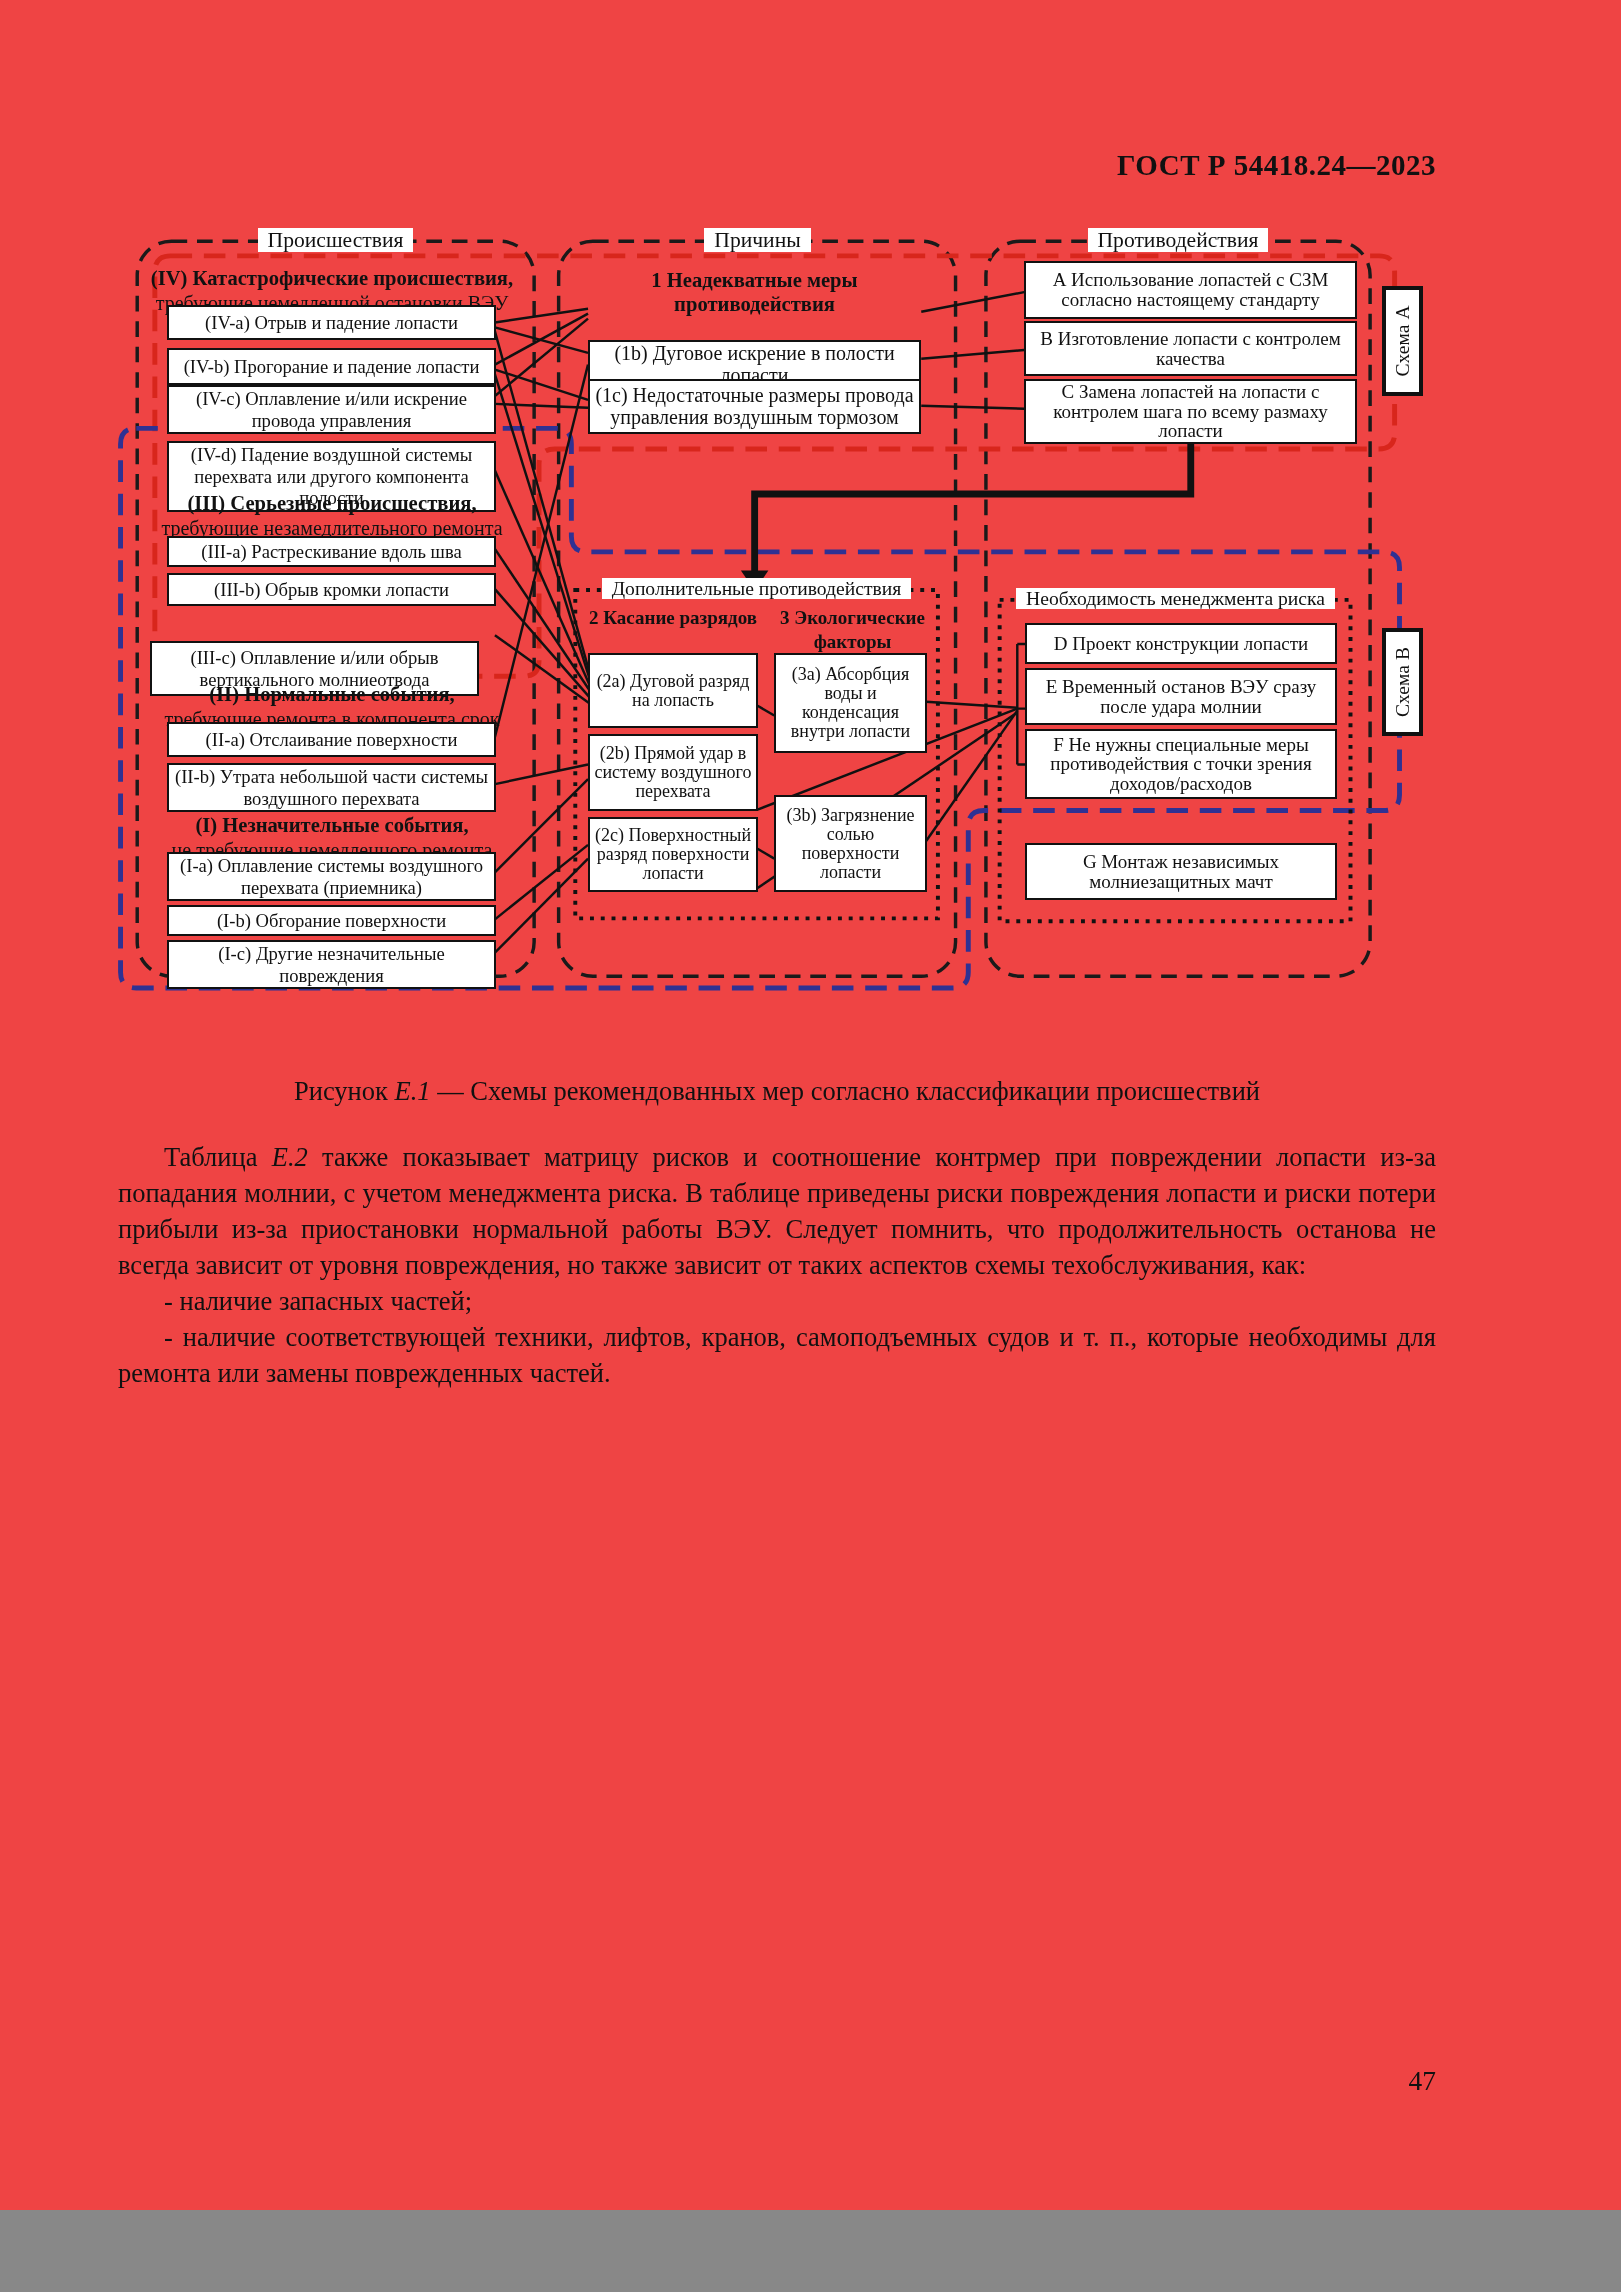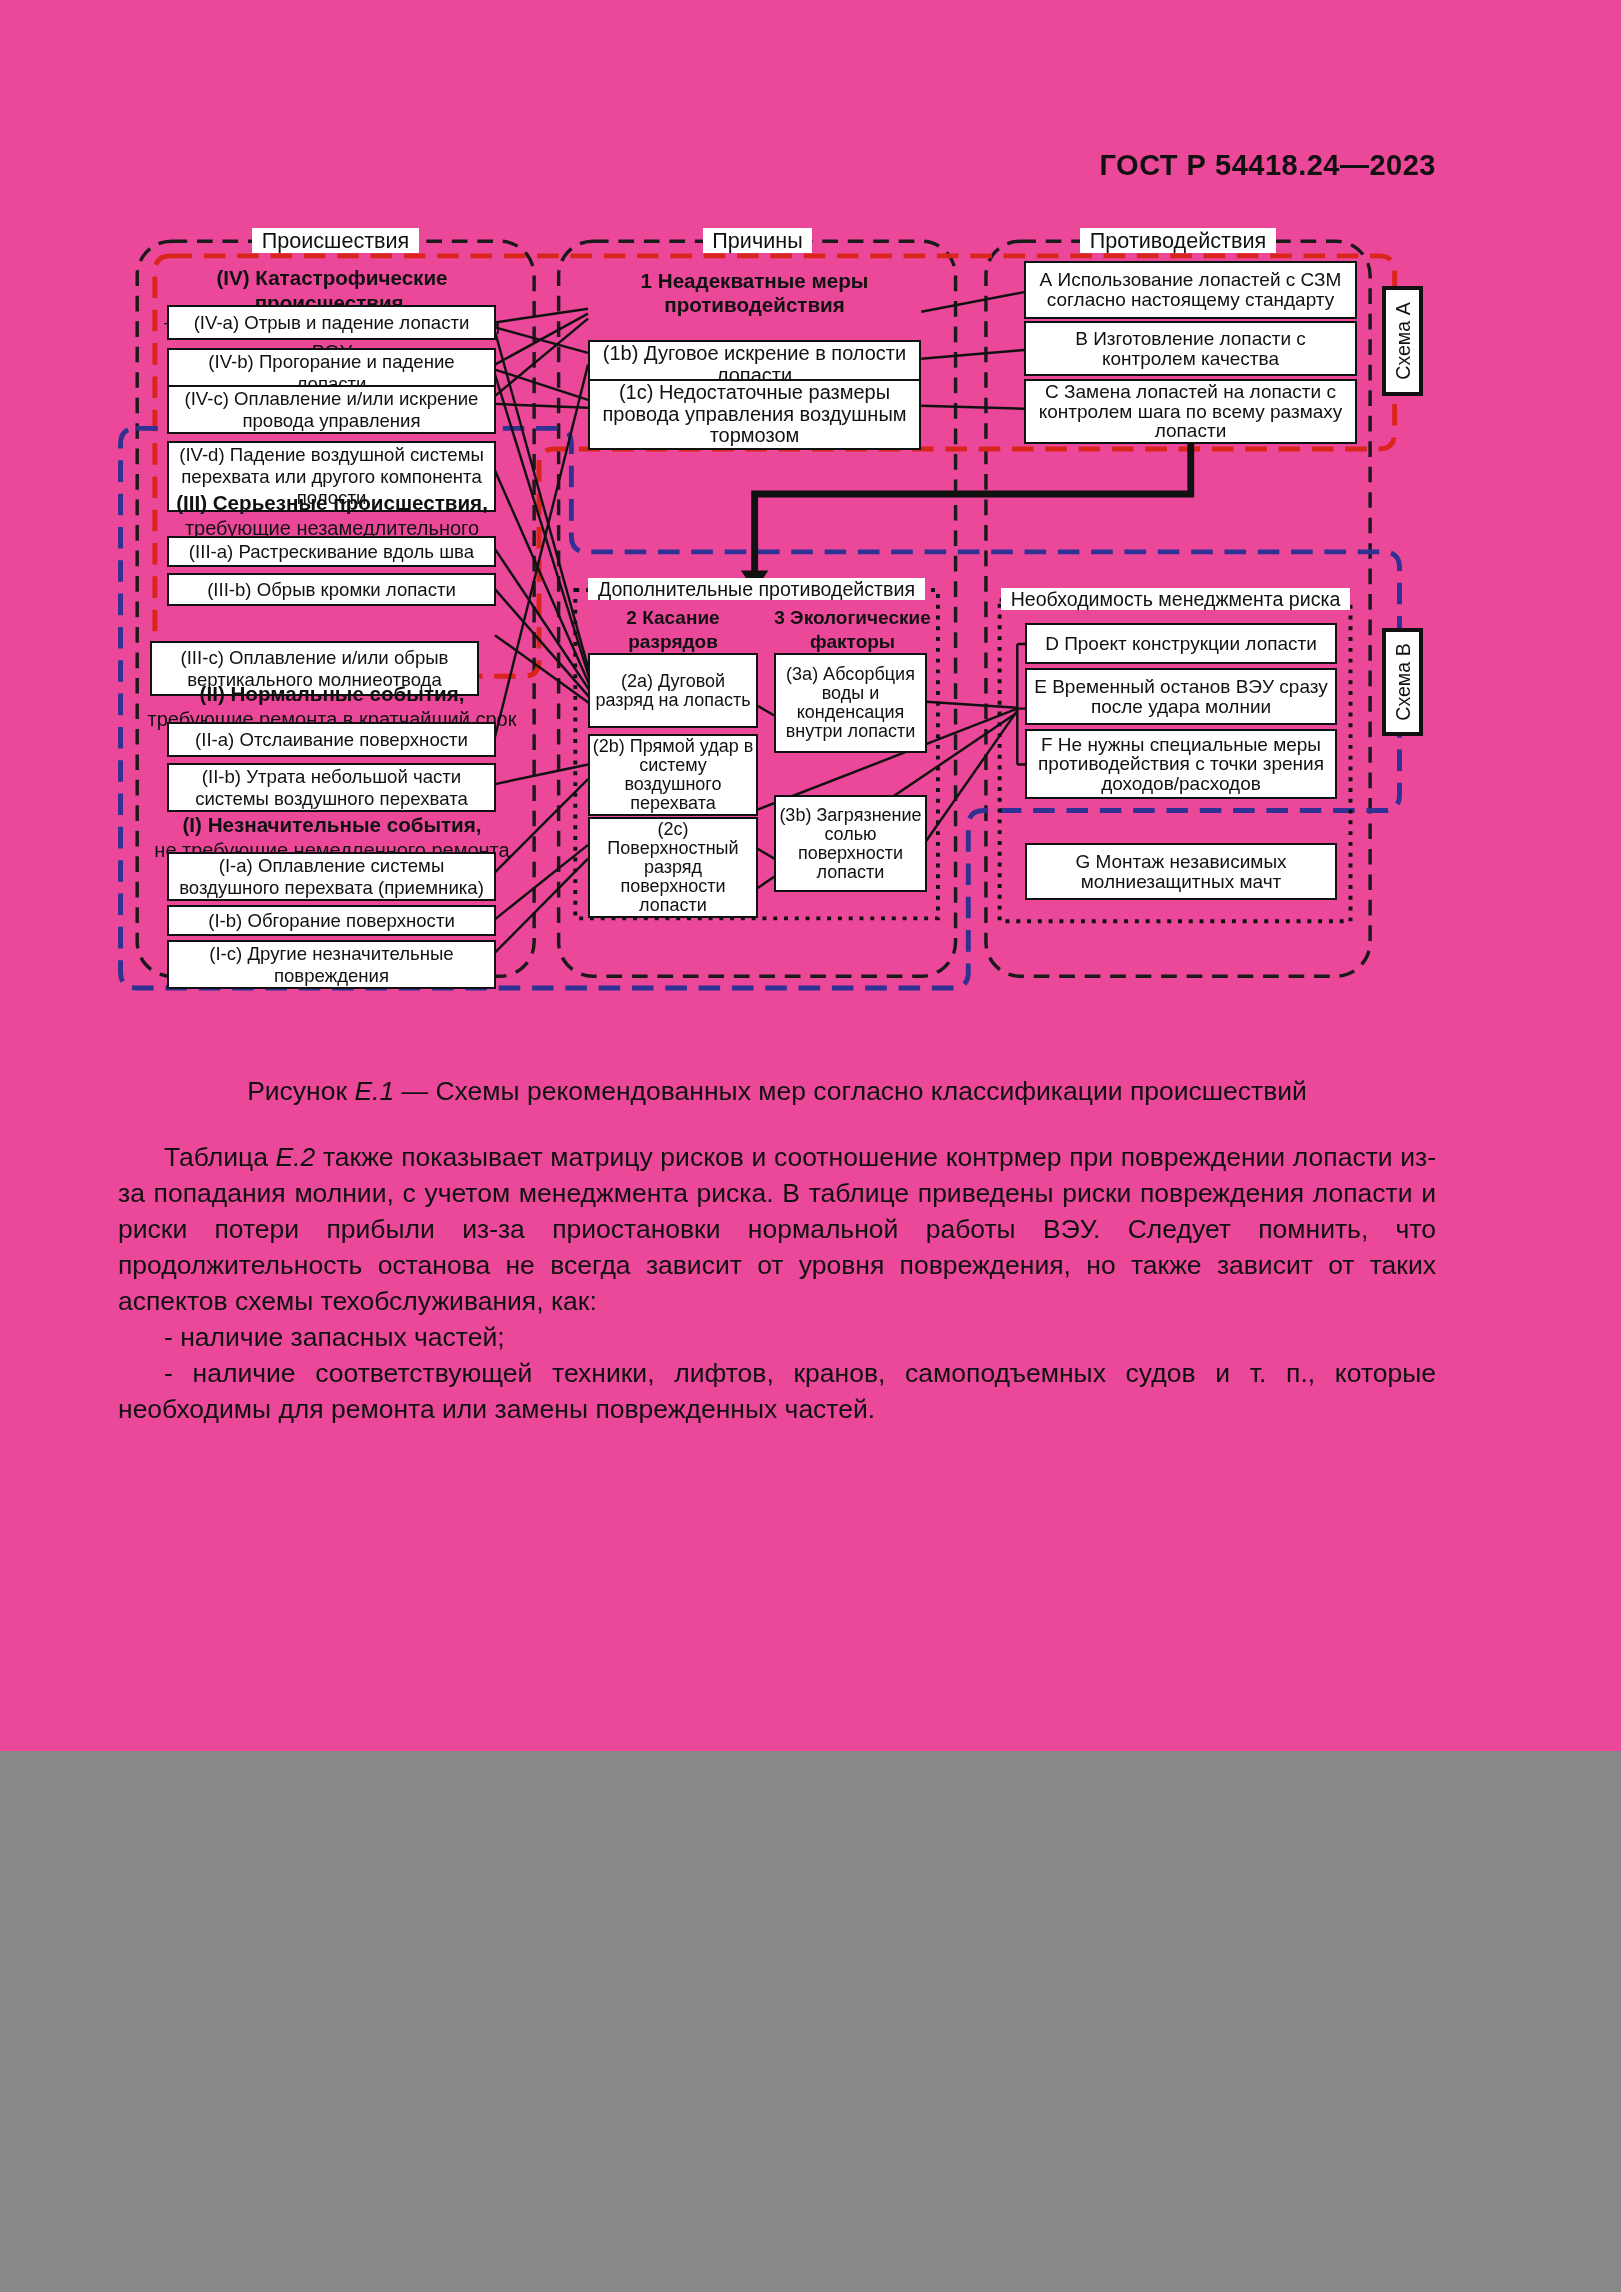--- a/index.html
+++ b/index.html
@@ -1,17 +1,17 @@
 <!DOCTYPE html>
 <html lang="ru"><head>
 <meta charset="utf-8">
 <style>
   html,body{margin:0;padding:0;background:#888;}
-  .page{position:relative;width:1621px;height:1751px;background:#ec4899;
-        font-family:Liberation Sans, sans-serif;color:#111;overflow:hidden;}
+  .page{position:relative;width:1621px;height:2210px;background:#ef4444;
+        font-family:Liberation Serif, serif;color:#111;overflow:hidden;}
   svg.layer{position:absolute;left:0;top:0;z-index:1;}
   
   .doc-header{position:absolute;top:149px;left:118px;width:1318px;text-align:right;
               font-size:29px;font-weight:bold;letter-spacing:0.5px;z-index:3;}
   .page-num{position:absolute;top:2066px;left:118px;width:1318px;text-align:right;font-size:27.4px;z-index:3;}
   
   .bx{position:absolute;z-index:2;background:#fff;border:2.9px solid #111;
       display:flex;align-items:center;justify-content:center;text-align:center;
       font-size:18.6px;line-height:21.6px;padding:1px 2.9px;box-sizing:border-box;}
   .bx.mini{font-size:18px;line-height:19px;padding:1px 2px;}
@@ -108,21 +108,21 @@
   <div class="hd" style="left:147px;top:491px;width:370px;">
     <b>(III)  Серьезные происшествия,</b><br>
     <span>требующие незамедлительного ремонта</span>
   </div>
   <div class="bx" style="left:167px;top:536px;width:329px;min-height:31px;">(III-a) Растрескивание вдоль шва</div>
   <div class="bx" style="left:167px;top:573px;width:329px;min-height:33px;">(III-b) Обрыв кромки лопасти</div>
   <div class="bx" style="left:150px;top:613px;width:329px;min-height:55px;margin-top:28px;">(III-c) Оплавление и/или обрыв вертикального молниеотвода</div>
 
   <div class="hd" style="left:147px;top:682px;width:370px;">
     <b>(II)  Нормальные события,</b><br>
-    <span>требующие ремонта в кратчайший срок</span>
+    <span>требующие ремонта в компонента срок</span>
   </div>
   <div class="bx" style="left:167px;top:722px;width:329px;min-height:35px;">(II-a) Отслаивание поверхности</div>
   <div class="bx" style="left:167px;top:763px;width:329px;min-height:49px;">(II-b) Утрата небольшой части системы воздушного перехвата</div>
 
   <div class="hd" style="left:147px;top:813px;width:370px;">
     <b>(I)  Незначительные события,</b><br>
     <span>не требующие немедленного ремонта</span>
   </div>
   <div class="bx" style="left:167px;top:852px;width:329px;min-height:47px;">(I-a) Оплавление системы воздушного перехвата (приемника)</div>
   <div class="bx" style="left:167px;top:905px;width:329px;min-height:31px;">(I-b) Обгорание поверхности</div>

